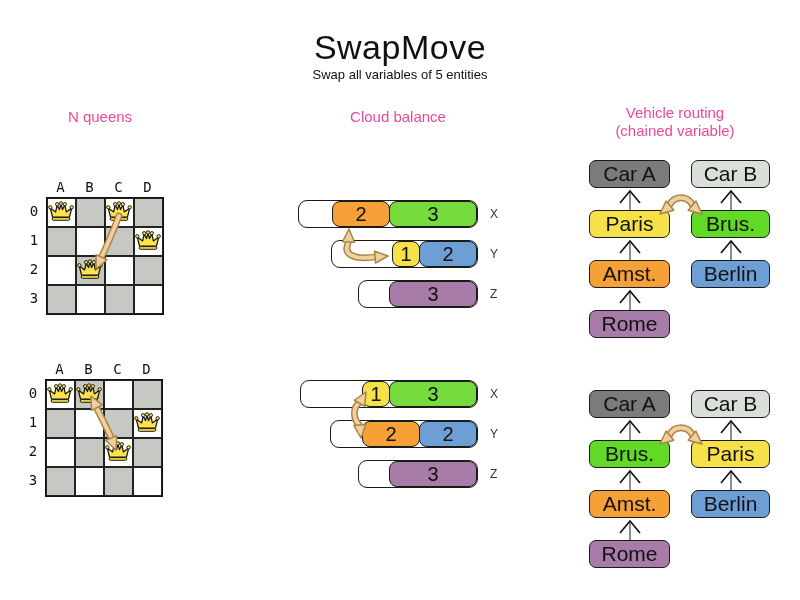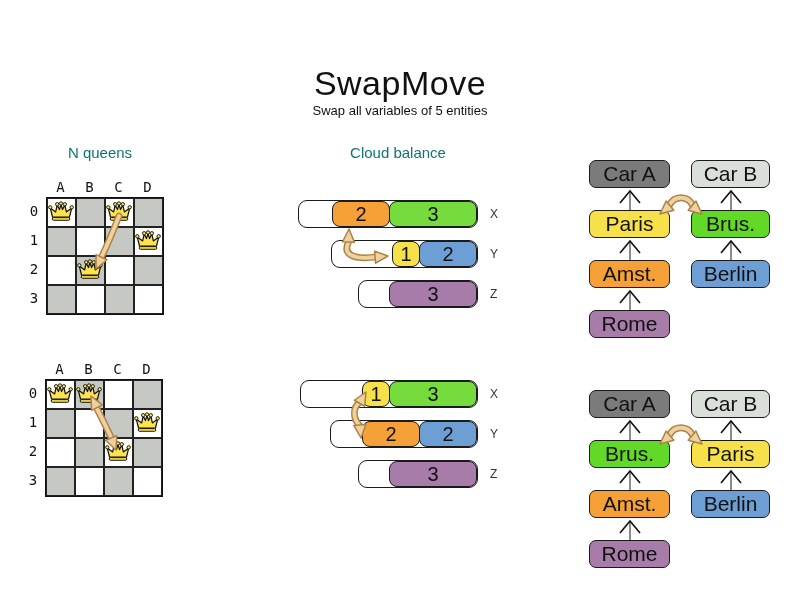--- a/index.html
+++ b/index.html
@@ -1,29 +1,29 @@
 <!DOCTYPE html>
 <html><head>
 <meta charset="utf-8">
 <style>
   html,body { margin:0; padding:0; background:#fff; }
   #canvas {
     position:relative; width:800px; height:600px; background:#ffffff;
     font-family:"Liberation Sans", sans-serif; overflow:hidden;
   }
-  .abs { position:absolute;margin-top:36px; }
+  .abs { position:absolute; }
   .title {
     left:0; top:28px; width:800px; text-align:center;
     font-size:34px; color:#111; letter-spacing:0.5px;
   }
   .subtitle {
     left:0; top:67px; width:800px; text-align:center;
     font-size:13px; color:#111;
   }
-  .col-heading { font-size:15px; color:#0f766e; text-align:center; line-height:18px; }
+  .col-heading { font-size:15px; color:#ec4899; text-align:center; line-height:18px; }
   
   .board-grid { position:absolute; border:1.5px solid #111; display:grid; background:#fff; }
   .board-cell { border:0.75px solid #222; box-sizing:border-box; background:#fff; }
   .board-cell.dark { background:#C6C9C3; }
   .board-col-label, .board-row-label {
     position:absolute; font-family:"DejaVu Sans Mono", monospace;
     font-size:14px; color:#111; text-align:center;
   }
   
   .cloud-row {
@@ -49,20 +49,24 @@
 </style>
 </head>
 <body>
 
 <div id="canvas">
   <div class="abs title">SwapMove</div>
   <div class="abs subtitle">Swap all variables of 5 entities</div>
 
   <div class="abs col-heading" style="left:30px; top:108px; width:140px;">N queens</div>
   <div class="abs col-heading" style="left:318px; top:108px; width:160px;">Cloud balance</div>
+  <div class="abs col-heading" style="left:584px; top:104px; width:182px;">
+    <div>Vehicle routing</div>
+    <div>(chained variable)</div>
+  </div>
 
   <div id="boards">
       <div class="board-col-label" style="left: 46px; top: 179px; width: 29px;">A</div>
       <div class="board-col-label" style="left: 75px; top: 179px; width: 29px;">B</div>
       <div class="board-col-label" style="left: 104px; top: 179px; width: 29px;">C</div>
       <div class="board-col-label" style="left: 133px; top: 179px; width: 29px;">D</div>
       <div class="board-row-label" style="left: 26px; top: 197px; width: 16px; height: 29px; line-height: 29px;">0</div>
       <div class="board-row-label" style="left: 26px; top: 226px; width: 16px; height: 29px; line-height: 29px;">1</div>
       <div class="board-row-label" style="left: 26px; top: 255px; width: 16px; height: 29px; line-height: 29px;">2</div>
       <div class="board-row-label" style="left: 26px; top: 284px; width: 16px; height: 29px; line-height: 29px;">3</div>

